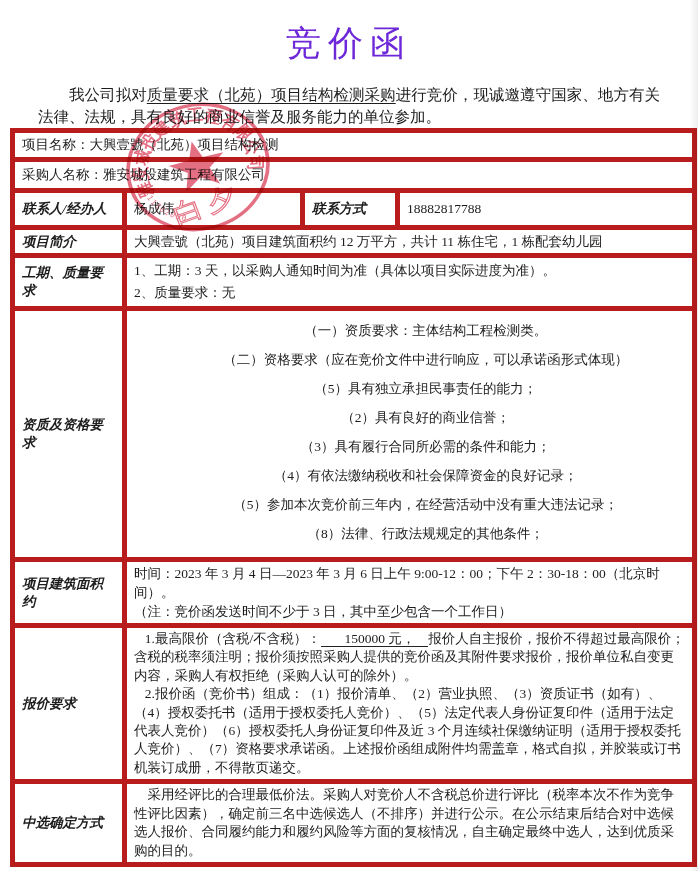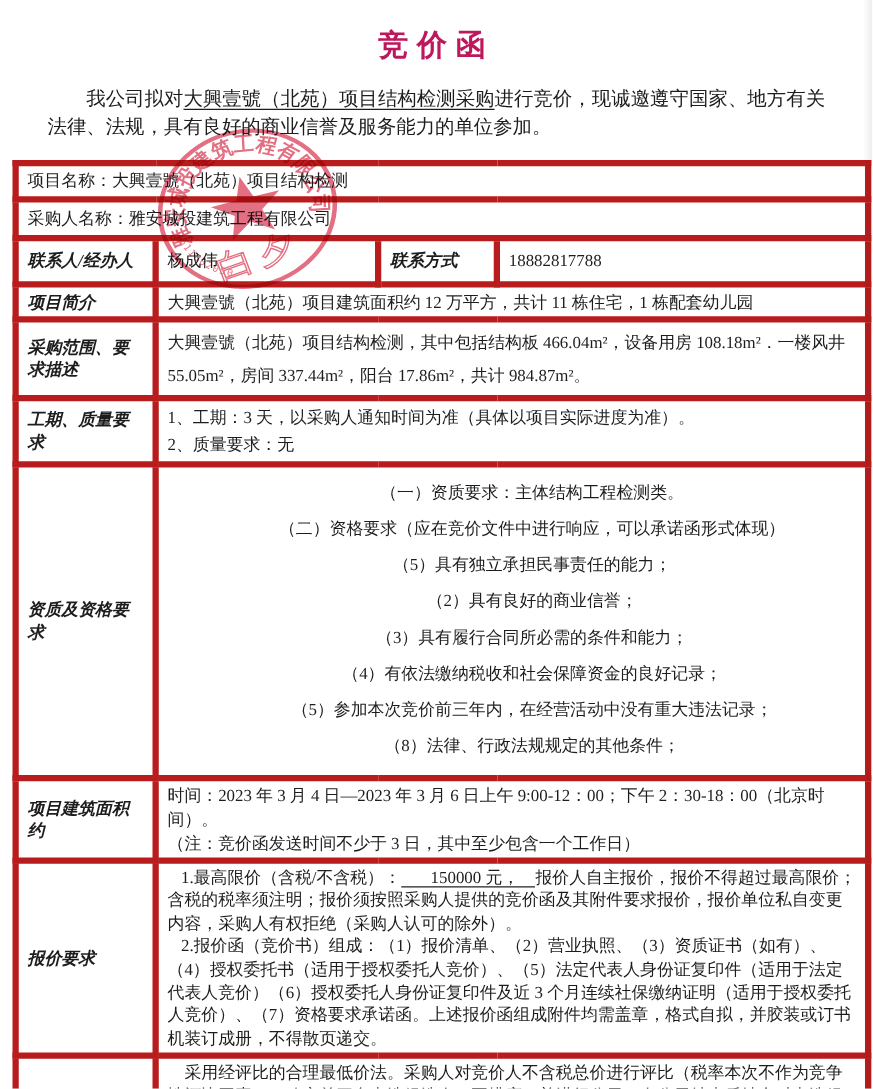--- a/index.html
+++ b/index.html
@@ -7,22 +7,22 @@
     position:relative;width:698px;height:871px;background:#fff;
     font-family:"Liberation Serif","DejaVu Serif",serif;color:#1d1d1d;
     overflow:hidden;
   }
   .page::after{ 
     content:"";position:absolute;top:0;right:0;width:8px;height:100%;
     background:linear-gradient(to right,rgba(0,0,0,0),rgba(0,0,0,.07));
     pointer-events:none;
   }
   .doc-title{
-    margin:20px 0 0;text-align:center;font-size:24px;font-weight:700;
-    letter-spacing:7px;color:#be185d;
+    margin:20px 0 0;text-align:center;font-size:35px;font-weight:400;
+    letter-spacing:7px;color:#6d28d9;
   }
   .intro{
     margin:17px 38px 0 38px;font-size:15.5px;line-height:22px;
     text-indent:2em;text-align:justify;
   }
   .u{text-decoration:underline;text-underline-offset:3px;}
   table.main{
     position:absolute;left:10px;top:128px;width:682px;
     border-collapse:collapse;table-layout:fixed;font-size:13.5px;
   }
@@ -55,21 +55,21 @@
   }
   .stamp svg{width:100%;height:100%;}
 </style>
 </head>
 <body>
 
 <div class="page">
 
   <h1 class="doc-title">竞价函</h1>
 
-  <p class="intro"><span>我公司拟对</span><span class="u">大興壹號（北苑）项目结构检测采购</span><span>进行竞价，现诚邀遵守国家、地方有关法律、法规，具有良好的商业信誉及服务能力的单位参加。</span></p>
+  <p class="intro"><span>我公司拟对</span><span class="u">质量要求（北苑）项目结构检测采购</span><span>进行竞价，现诚邀遵守国家、地方有关法律、法规，具有良好的商业信誉及服务能力的单位参加。</span></p>
 
   <table class="main">
     <colgroup>
       <col style="width:112px">
         <col style="width:178px">
         <col style="width:95px">
         <col style="width:297px">
     </colgroup>
     <tbody>
         <tr class="r1">
@@ -80,24 +80,20 @@
     </tr>
     <tr class="r3">
       <td class="lbl">联系人/经办人</td>
       <td>杨成伟</td>
       <td class="lbl">联系方式</td>
       <td>18882817788</td>
     </tr>
     <tr class="r4">
       <td class="lbl">项目简介</td>
       <td class="val" colspan="3">大興壹號（北苑）项目建筑面积约 12 万平方，共计 11 栋住宅，1 栋配套幼儿园</td>
-    </tr>
-    <tr class="r5">
-      <td class="lbl">采购范围、要求描述</td>
-      <td class="val" colspan="3">大興壹號（北苑）项目结构检测，其中包括结构板 466.04m²，设备用房 108.18m²．一楼风井 55.05m²，房间 337.44m²，阳台 17.86m²，共计 984.87m²。</td>
     </tr>
     <tr class="r6">
       <td class="lbl">工期、质量要求</td>
       <td class="val" colspan="3">
         <div>1、工期：3 天，以采购人通知时间为准（具体以项目实际进度为准）。</div>
         <div>2、质量要求：无</div>
       </td>
     </tr>
     <tr class="r7">
       <td class="lbl">资质及资格要求</td>

